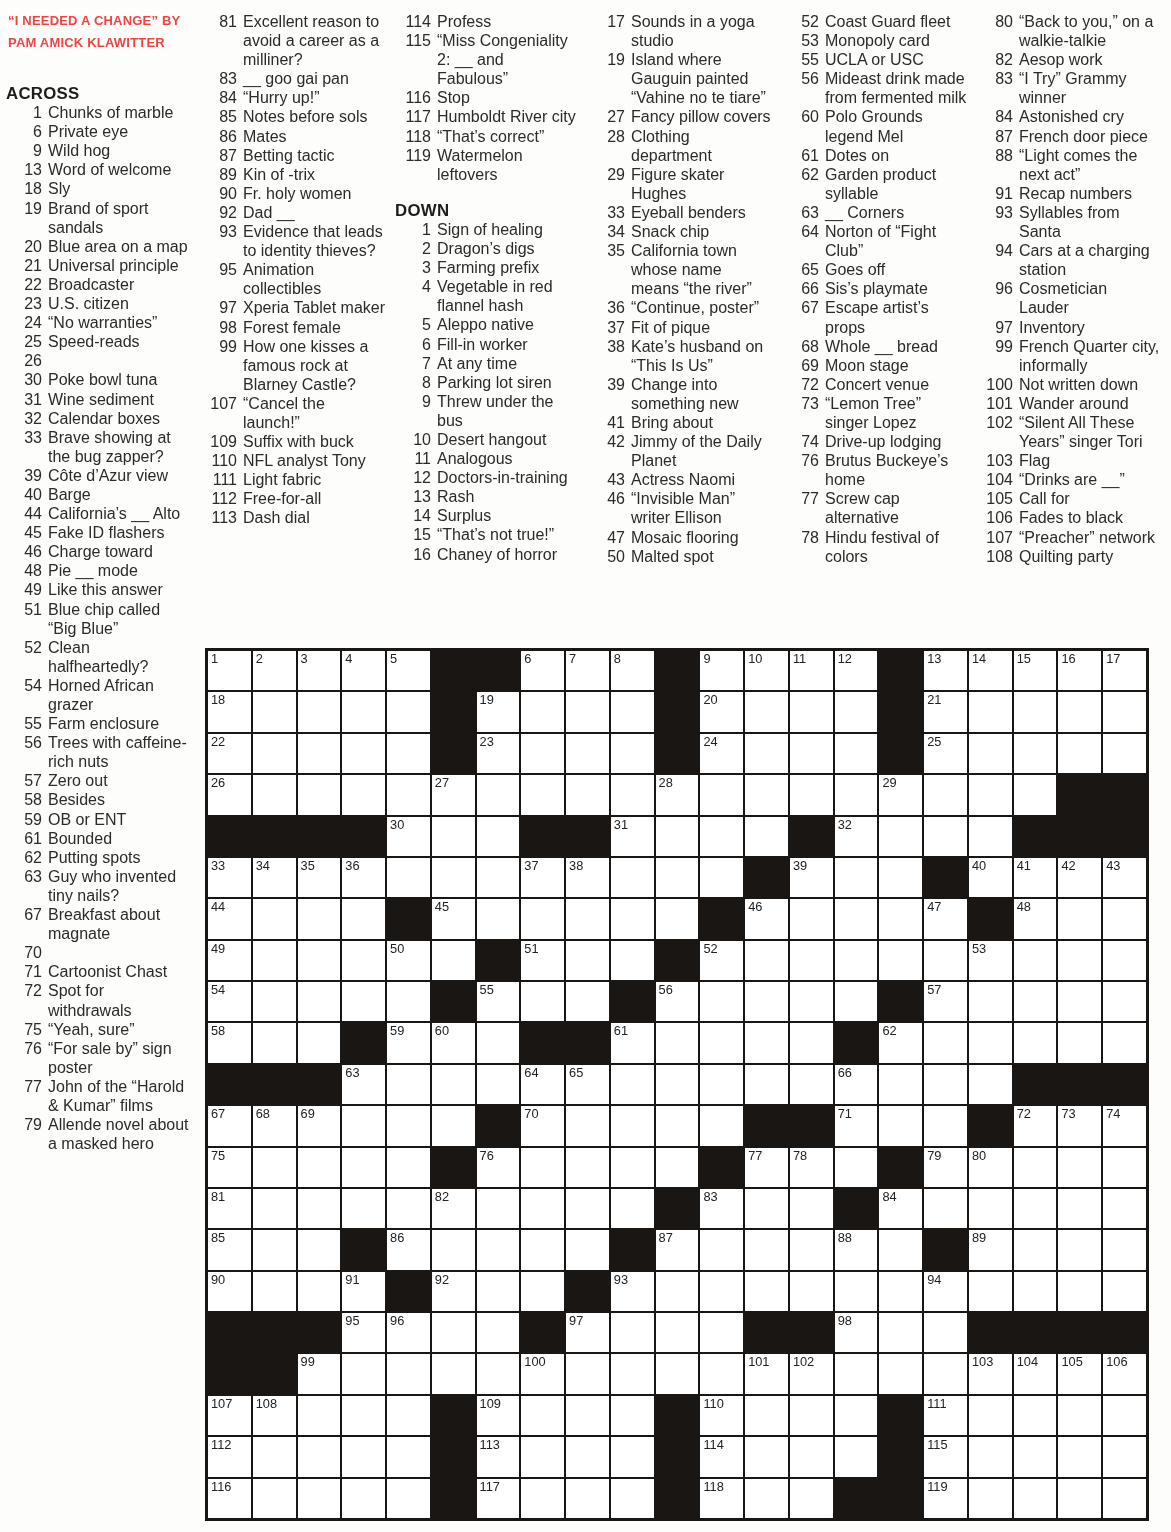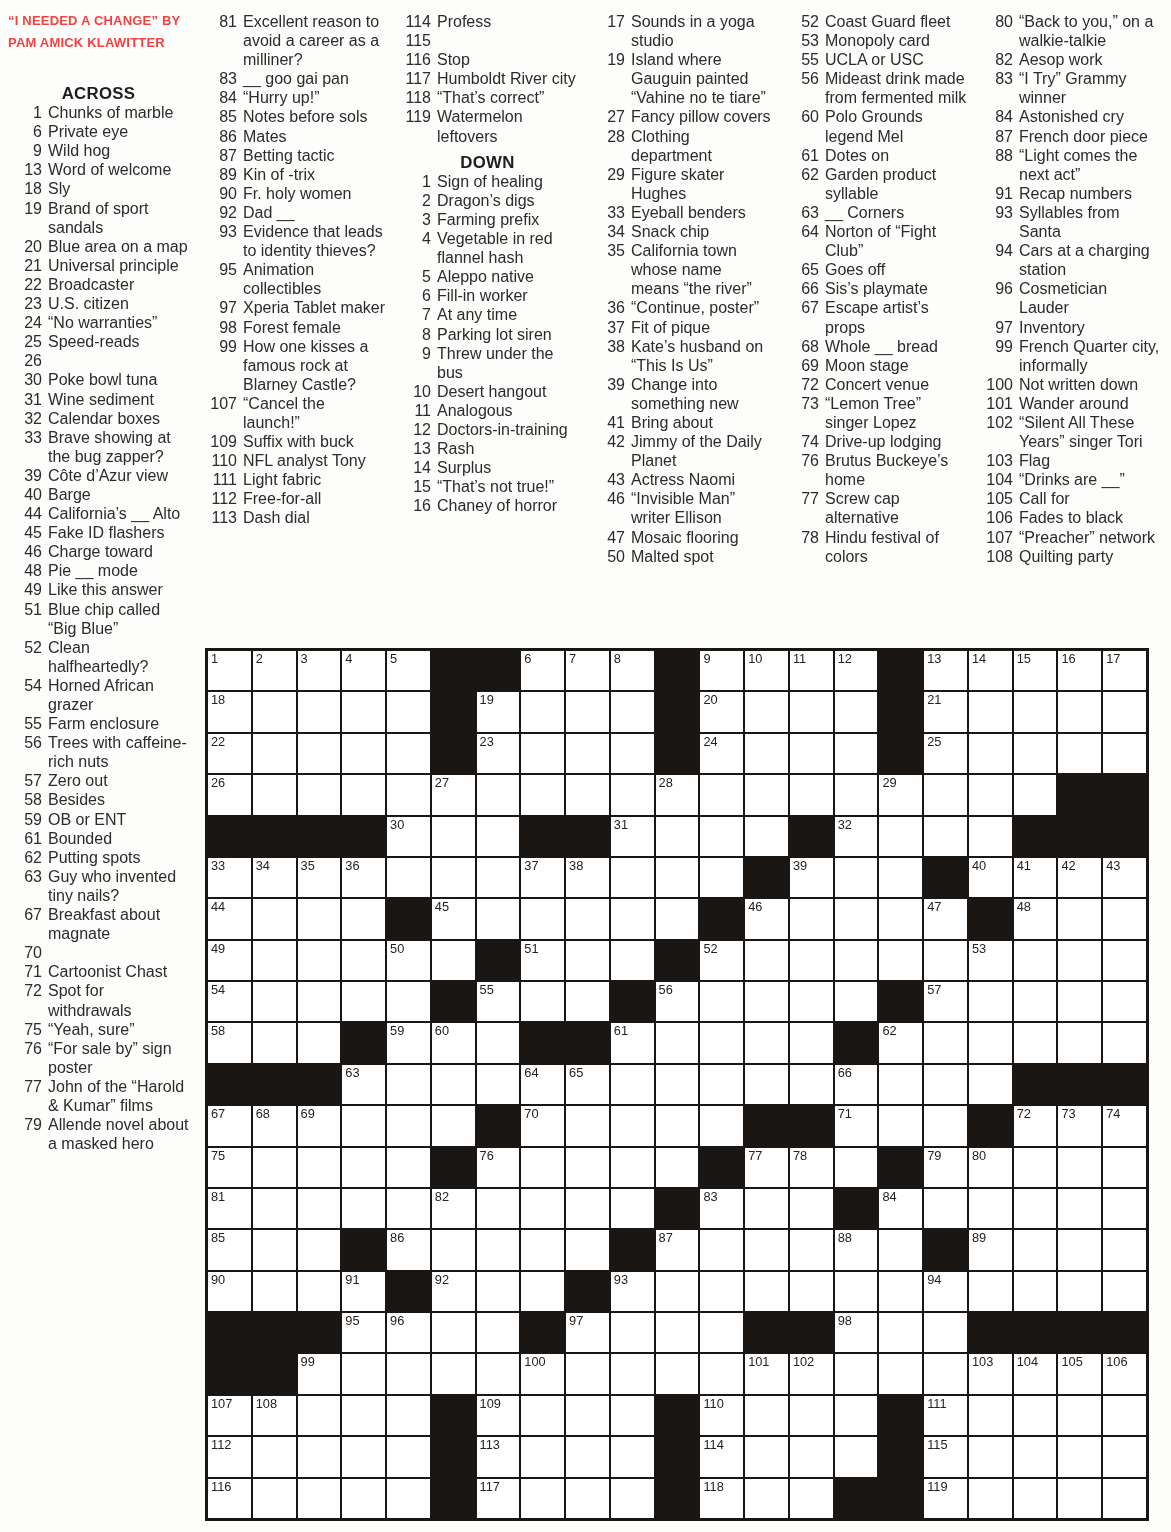--- a/index.html
+++ b/index.html
@@ -14,24 +14,24 @@
     letter-spacing:.2px;
   }
   .clue-col{position:absolute;width:192px;font-size:16px;line-height:19.1px;}
   #col-1{left:6px;top:84px;}
   #col-2{left:201px;top:12px;}
   #col-3{left:395px;top:12px;}
   #col-4{left:589px;top:12px;}
   #col-5{left:783px;top:12px;}
   #col-6{left:977px;top:12px;width:190px;}
   .list-header{
-    font-weight:bold;text-align:center;font-size:16.8px;color:#1d1d1d;
+    font-weight:bold;font-size:16.8px;color:#1d1d1d;
     width:185px;letter-spacing:.3px;
   }
-  .list-header.gap{margin-top:7px;}
+  .list-header.gap{margin-top:17px;}
   .clue{display:flex;align-items:flex-start;}
   .cnum{flex:none;width:36px;text-align:right;padding-right:6px;}
   .ctxt{flex:none;width:142px;}
   .xw-grid{
     position:absolute;left:205px;top:648px;width:944px;height:873px;
     background:#191613;display:grid;
     grid-template-columns:repeat(21,1fr);grid-template-rows:repeat(21,1fr);
     gap:2px;padding:3px;box-sizing:border-box;
   }
   .cell{background:#ffffff;position:relative;}
@@ -301,20 +301,21 @@
       <span class="ctxt">Dash dial</span>
     </div>
   </div>
 <div class="clue-col" id="col-3">
     <div class="clue">
       <span class="cnum">114</span>
       <span class="ctxt">Profess</span>
     </div>
     <div class="clue">
       <span class="cnum">115</span>
+      <span class="ctxt">“Miss Congeniality 2: __ and Fabulous”</span>
     </div>
     <div class="clue">
       <span class="cnum">116</span>
       <span class="ctxt">Stop</span>
     </div>
     <div class="clue">
       <span class="cnum">117</span>
       <span class="ctxt">Humboldt River city</span>
     </div>
     <div class="clue">

